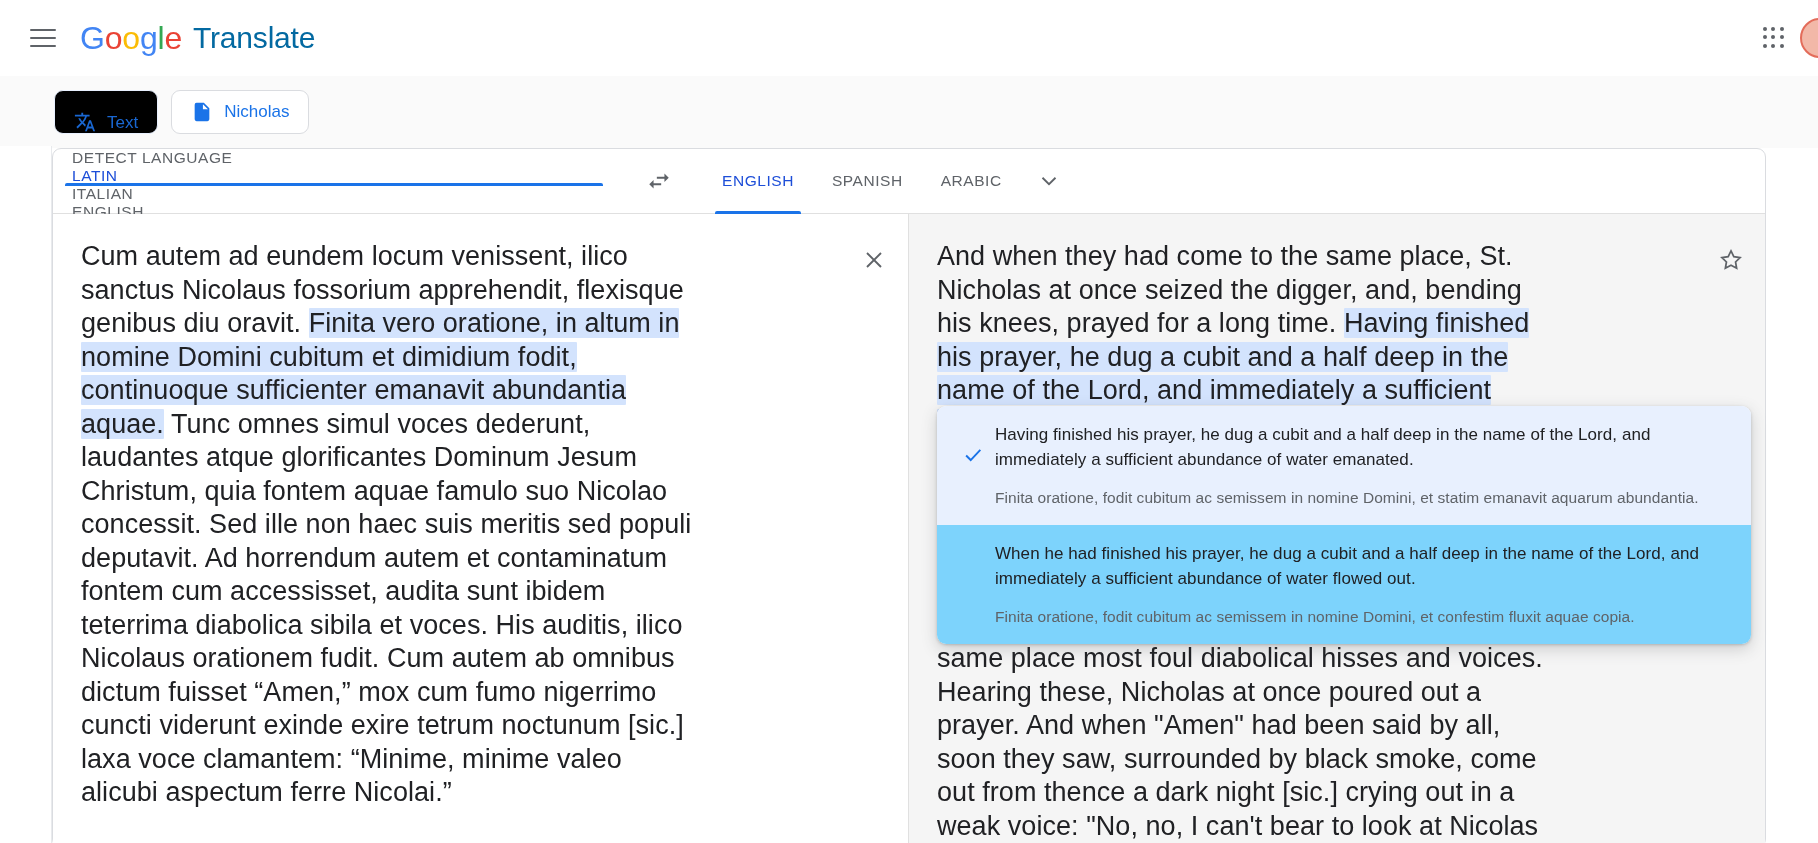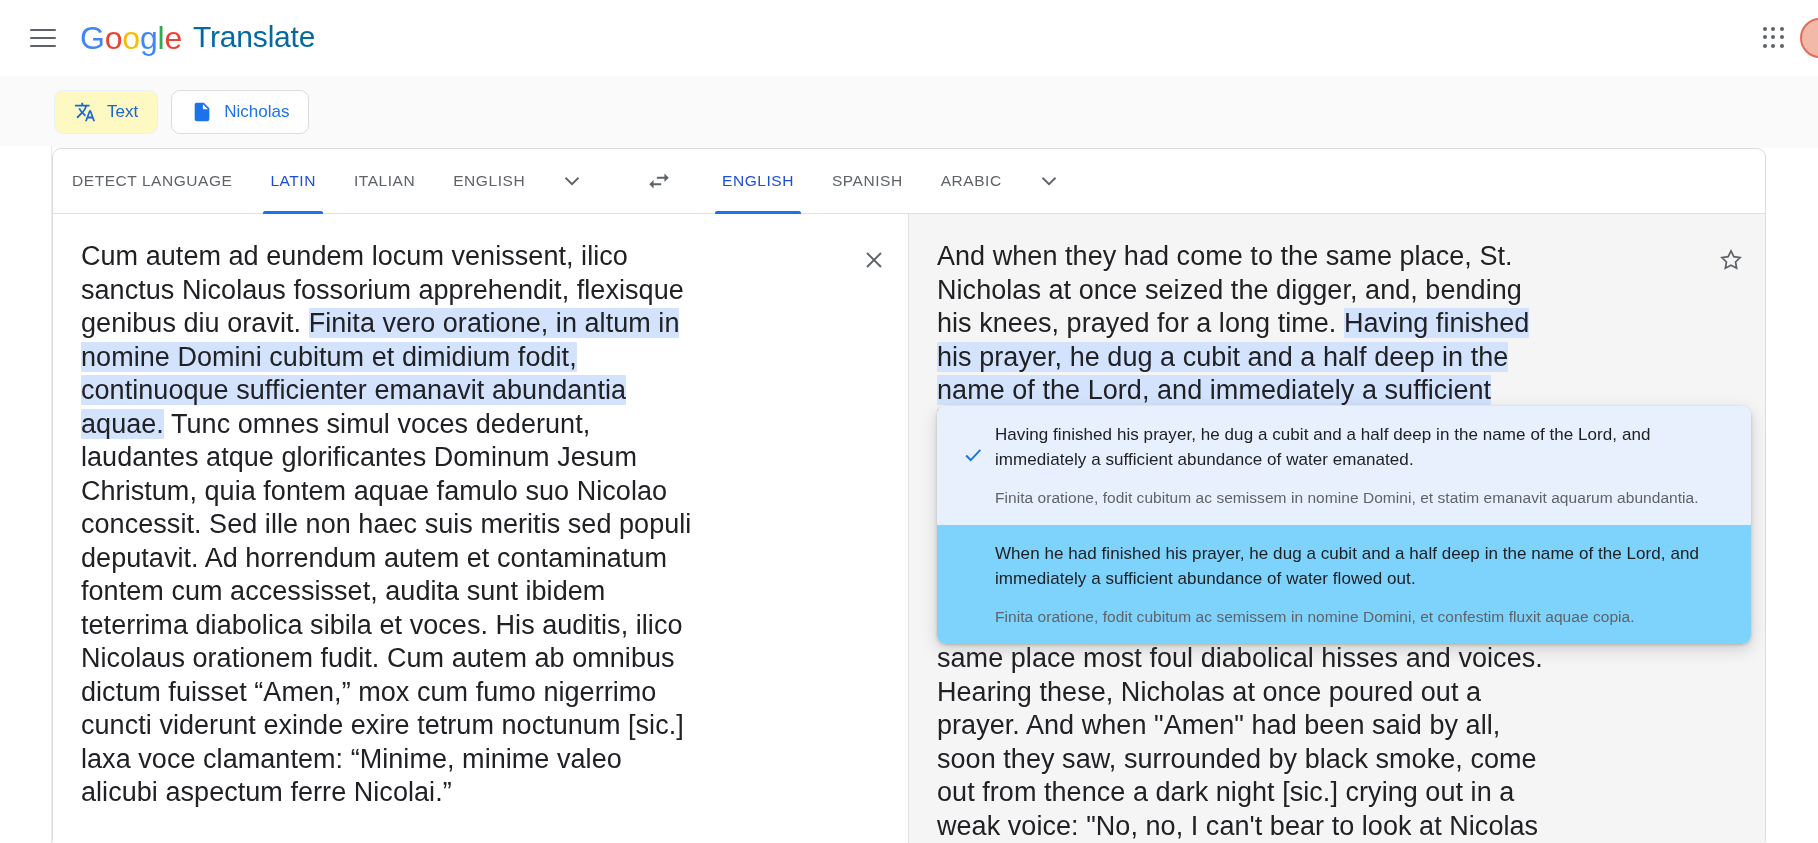--- a/index.html
+++ b/index.html
@@ -26,21 +26,21 @@
     margin-left: 10px; margin-right: 22px;
     display: flex; flex-direction: column;
     justify-content: center; gap: 6px;
     cursor: pointer;
   }
   .hamburger span {
     display: block; height: 2px; width: 26px;
     background: #5f6368; border-radius: 1px;
   }
   .brand {
-    display: flex; align-items: flex-start;
+    display: flex; align-items: center;
     font-size: 31px;
     letter-spacing: -0.2px;
   }
   .goog { font-family: "Liberation Sans", sans-serif; font-size: 32px; }
   .g-b { color: #4285F4; }
   .g-r { color: #EA4335; }
   .g-y { color: #FBBC05; }
   .g-g { color: #34A853; }
   .product-name {
     color: #0369a1;
@@ -93,23 +93,24 @@
     padding: 0 19px;
     border: 1px solid #dadce0;
     border-radius: 9px;
     background: #ffffff;
     color: #1a73e8;
     font-size: 17px;
     cursor: pointer;
     white-space: nowrap;
   }
   .mode-chip.active {
-    background: #fef9c3;
+    background: #000000;
     border-color: #e8f0fe;
     color: #1967d2;
+    align-items: flex-end;
   }
   .mode-chip svg { display: block; }
 
   
   .card-wrap {
     padding: 0 52px;
     background: #ffffff;
   }
   .card {
     border: 1px solid #dadce0;
@@ -124,21 +125,21 @@
     display: flex;
     height: 65px;
     align-items: stretch;
     border-bottom: 1px solid #e0e0e0;
   }
   .lang-group {
     display: flex;
     align-items: stretch;
     flex: 0 0 auto;
   }
-  .lang-group.src { width: 562px; }
+  .lang-group.src { width: 562px; flex-direction: column; }
   .swap-cell {
     width: 88px;
     display: flex; align-items: center; justify-content: center;
   }
   .swap-btn {
     width: 40px; height: 40px;
     display: flex; align-items: center; justify-content: center;
     border-radius: 50%;
     cursor: pointer;
     color: #5f6368;

